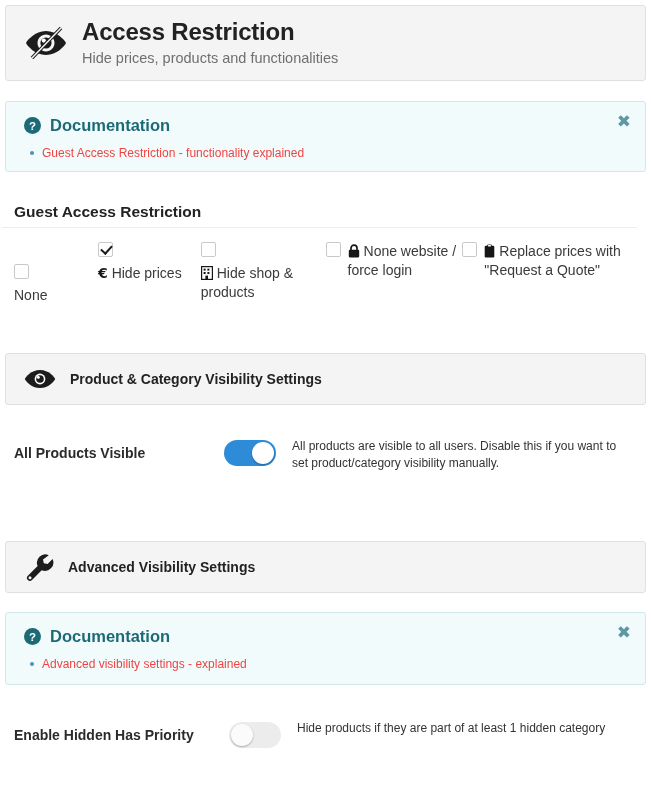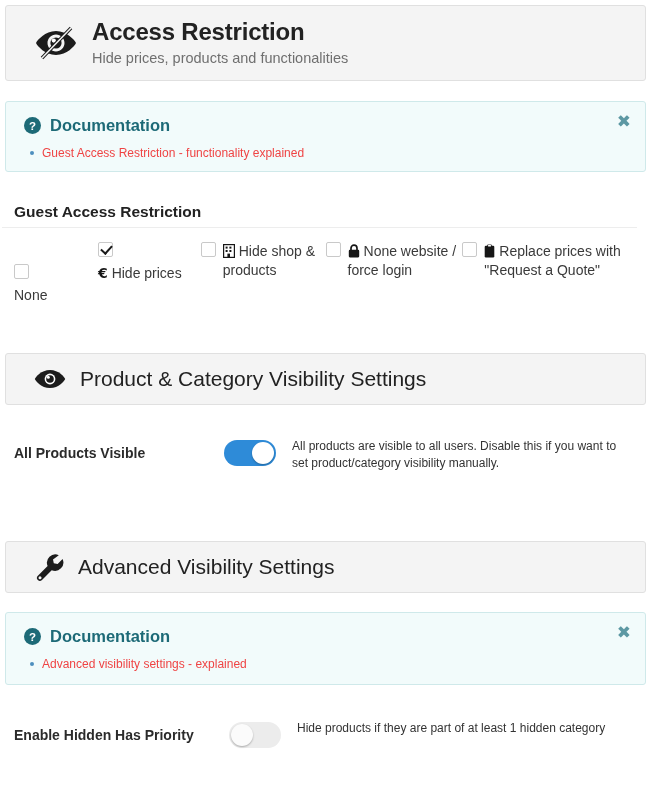--- a/index.html
+++ b/index.html
@@ -20,21 +20,21 @@
   .page { position: relative; width: 651px; height: 788px; }
 
   
   .panel-head {
     background: #f4f4f4;
     border: 1px solid #e0e0e0;
     border-radius: 3px;
     display: flex;
     align-items: center;
     gap: 14px;
-    padding: 0 28px;
+    padding: 0 18px;
   }
   .panel-head .icon-wrap {
     flex: 0 0 auto;
     display: flex;
     align-items: center;
     justify-content: center;
   }
   .panel-head .titles { display: flex; flex-direction: column; justify-content: center; }
   .panel-title-main {
     font-size: 24px;
@@ -43,22 +43,22 @@
     line-height: 1.15;
     letter-spacing: -0.2px;
   }
   .panel-sub {
     font-size: 14.5px;
     color: #6f6f6f;
     line-height: 1.3;
     margin-top: 3px;
   }
   .panel-title-sec {
-    font-size: 21px;
-    font-weight: normal;
+    font-size: 14px;
+    font-weight: bold;
     color: #222222;
     line-height: 1.2;
   }
 
   
   .doc-box {
     background: #f2fbfb;
     border: 1px solid #cfe9ea;
     border-radius: 3px;
     position: relative;
@@ -243,21 +243,21 @@
         <span class="cb-label">None</span>
       </div>
 
       <div class="cb-item" style="width:103px;flex-direction:column;">
         <span class="cb-box checked"></span>
         <span class="cb-label">
           <span class="gl">€</span><span>Hide prices</span>
         </span>
       </div>
 
-      <div class="cb-item" style="width:125px;">
+      <div class="cb-item" style="width:125px;flex-direction:column;">
         <span class="cb-box"></span>
         <span class="cb-label">
           <span class="gl" style="display:inline-block; vertical-align:-2px;">
             <svg width="12" height="14" viewBox="0 0 12 14">
               <rect x="0.6" y="0.6" width="10.8" height="12.8" fill="none" stroke="#161616" stroke-width="1.2"></rect>
               <rect x="2.6" y="2.6" width="2" height="2" fill="#161616"></rect>
               <rect x="6.4" y="2.6" width="2" height="2" fill="#161616"></rect>
               <rect x="2.6" y="6" width="2" height="2" fill="#161616"></rect>
               <rect x="6.4" y="6" width="2" height="2" fill="#161616"></rect>
               <rect x="4.4" y="9.6" width="2.6" height="3.8" fill="#161616"></rect>

